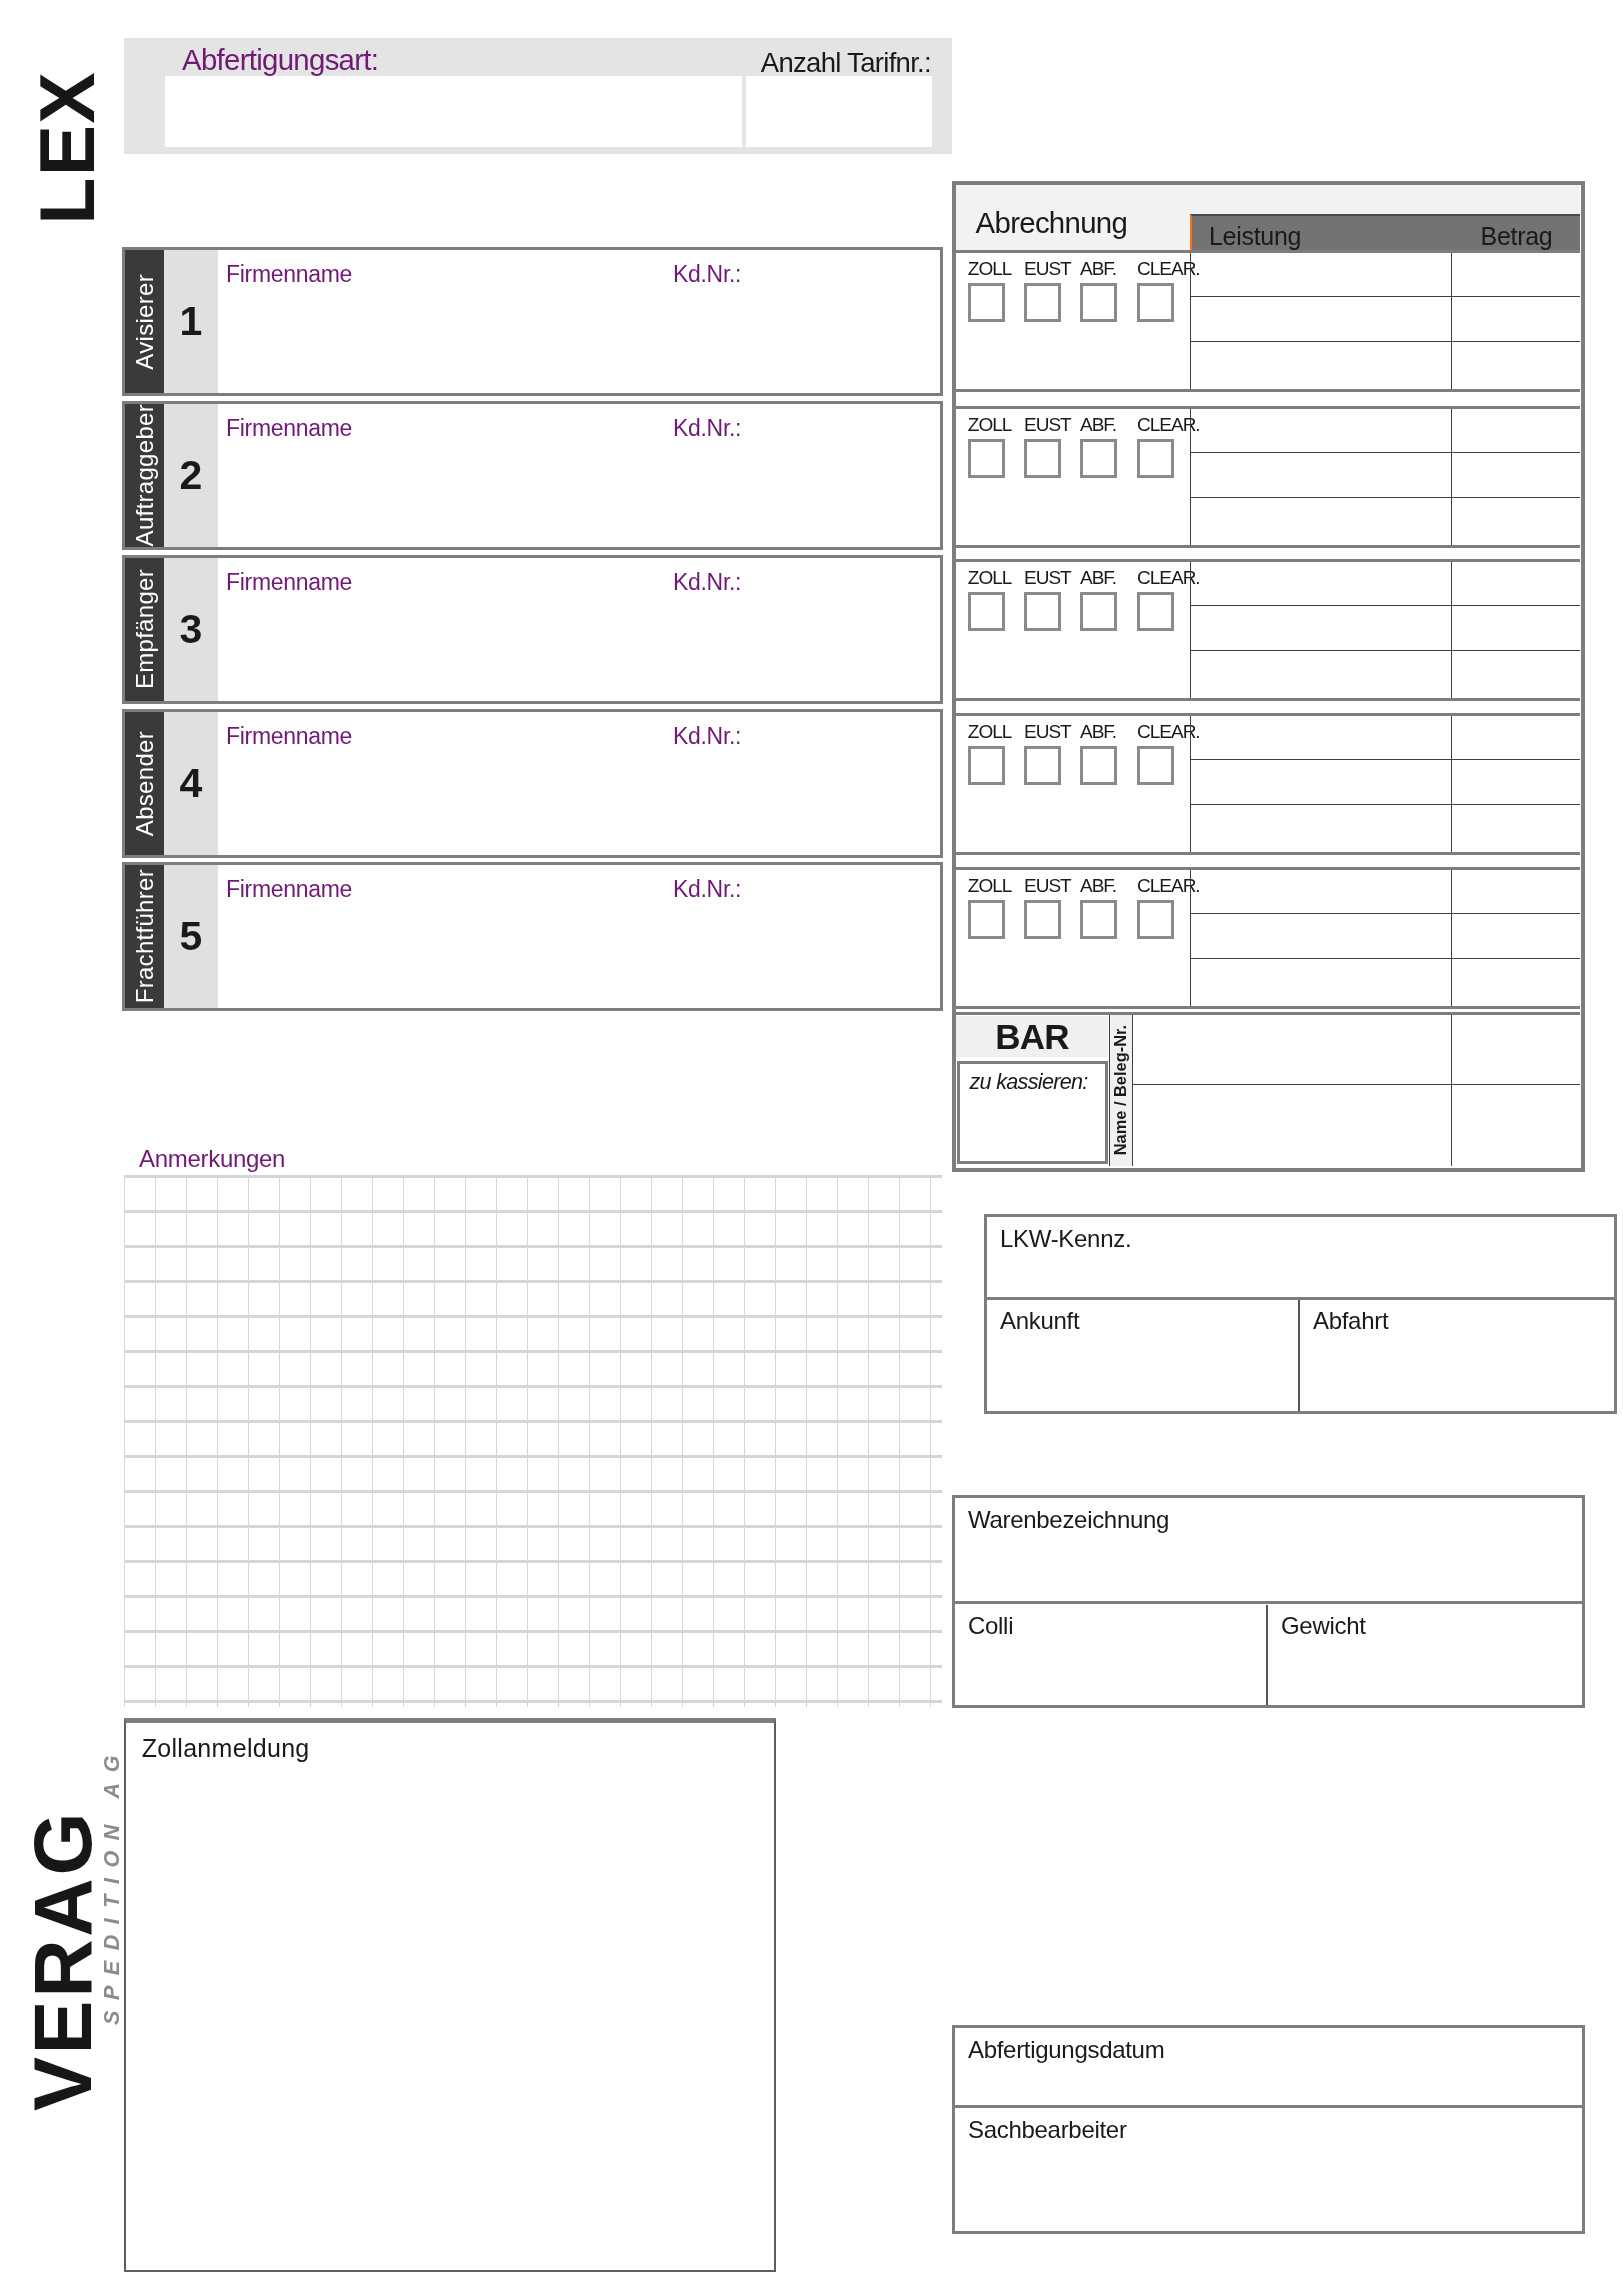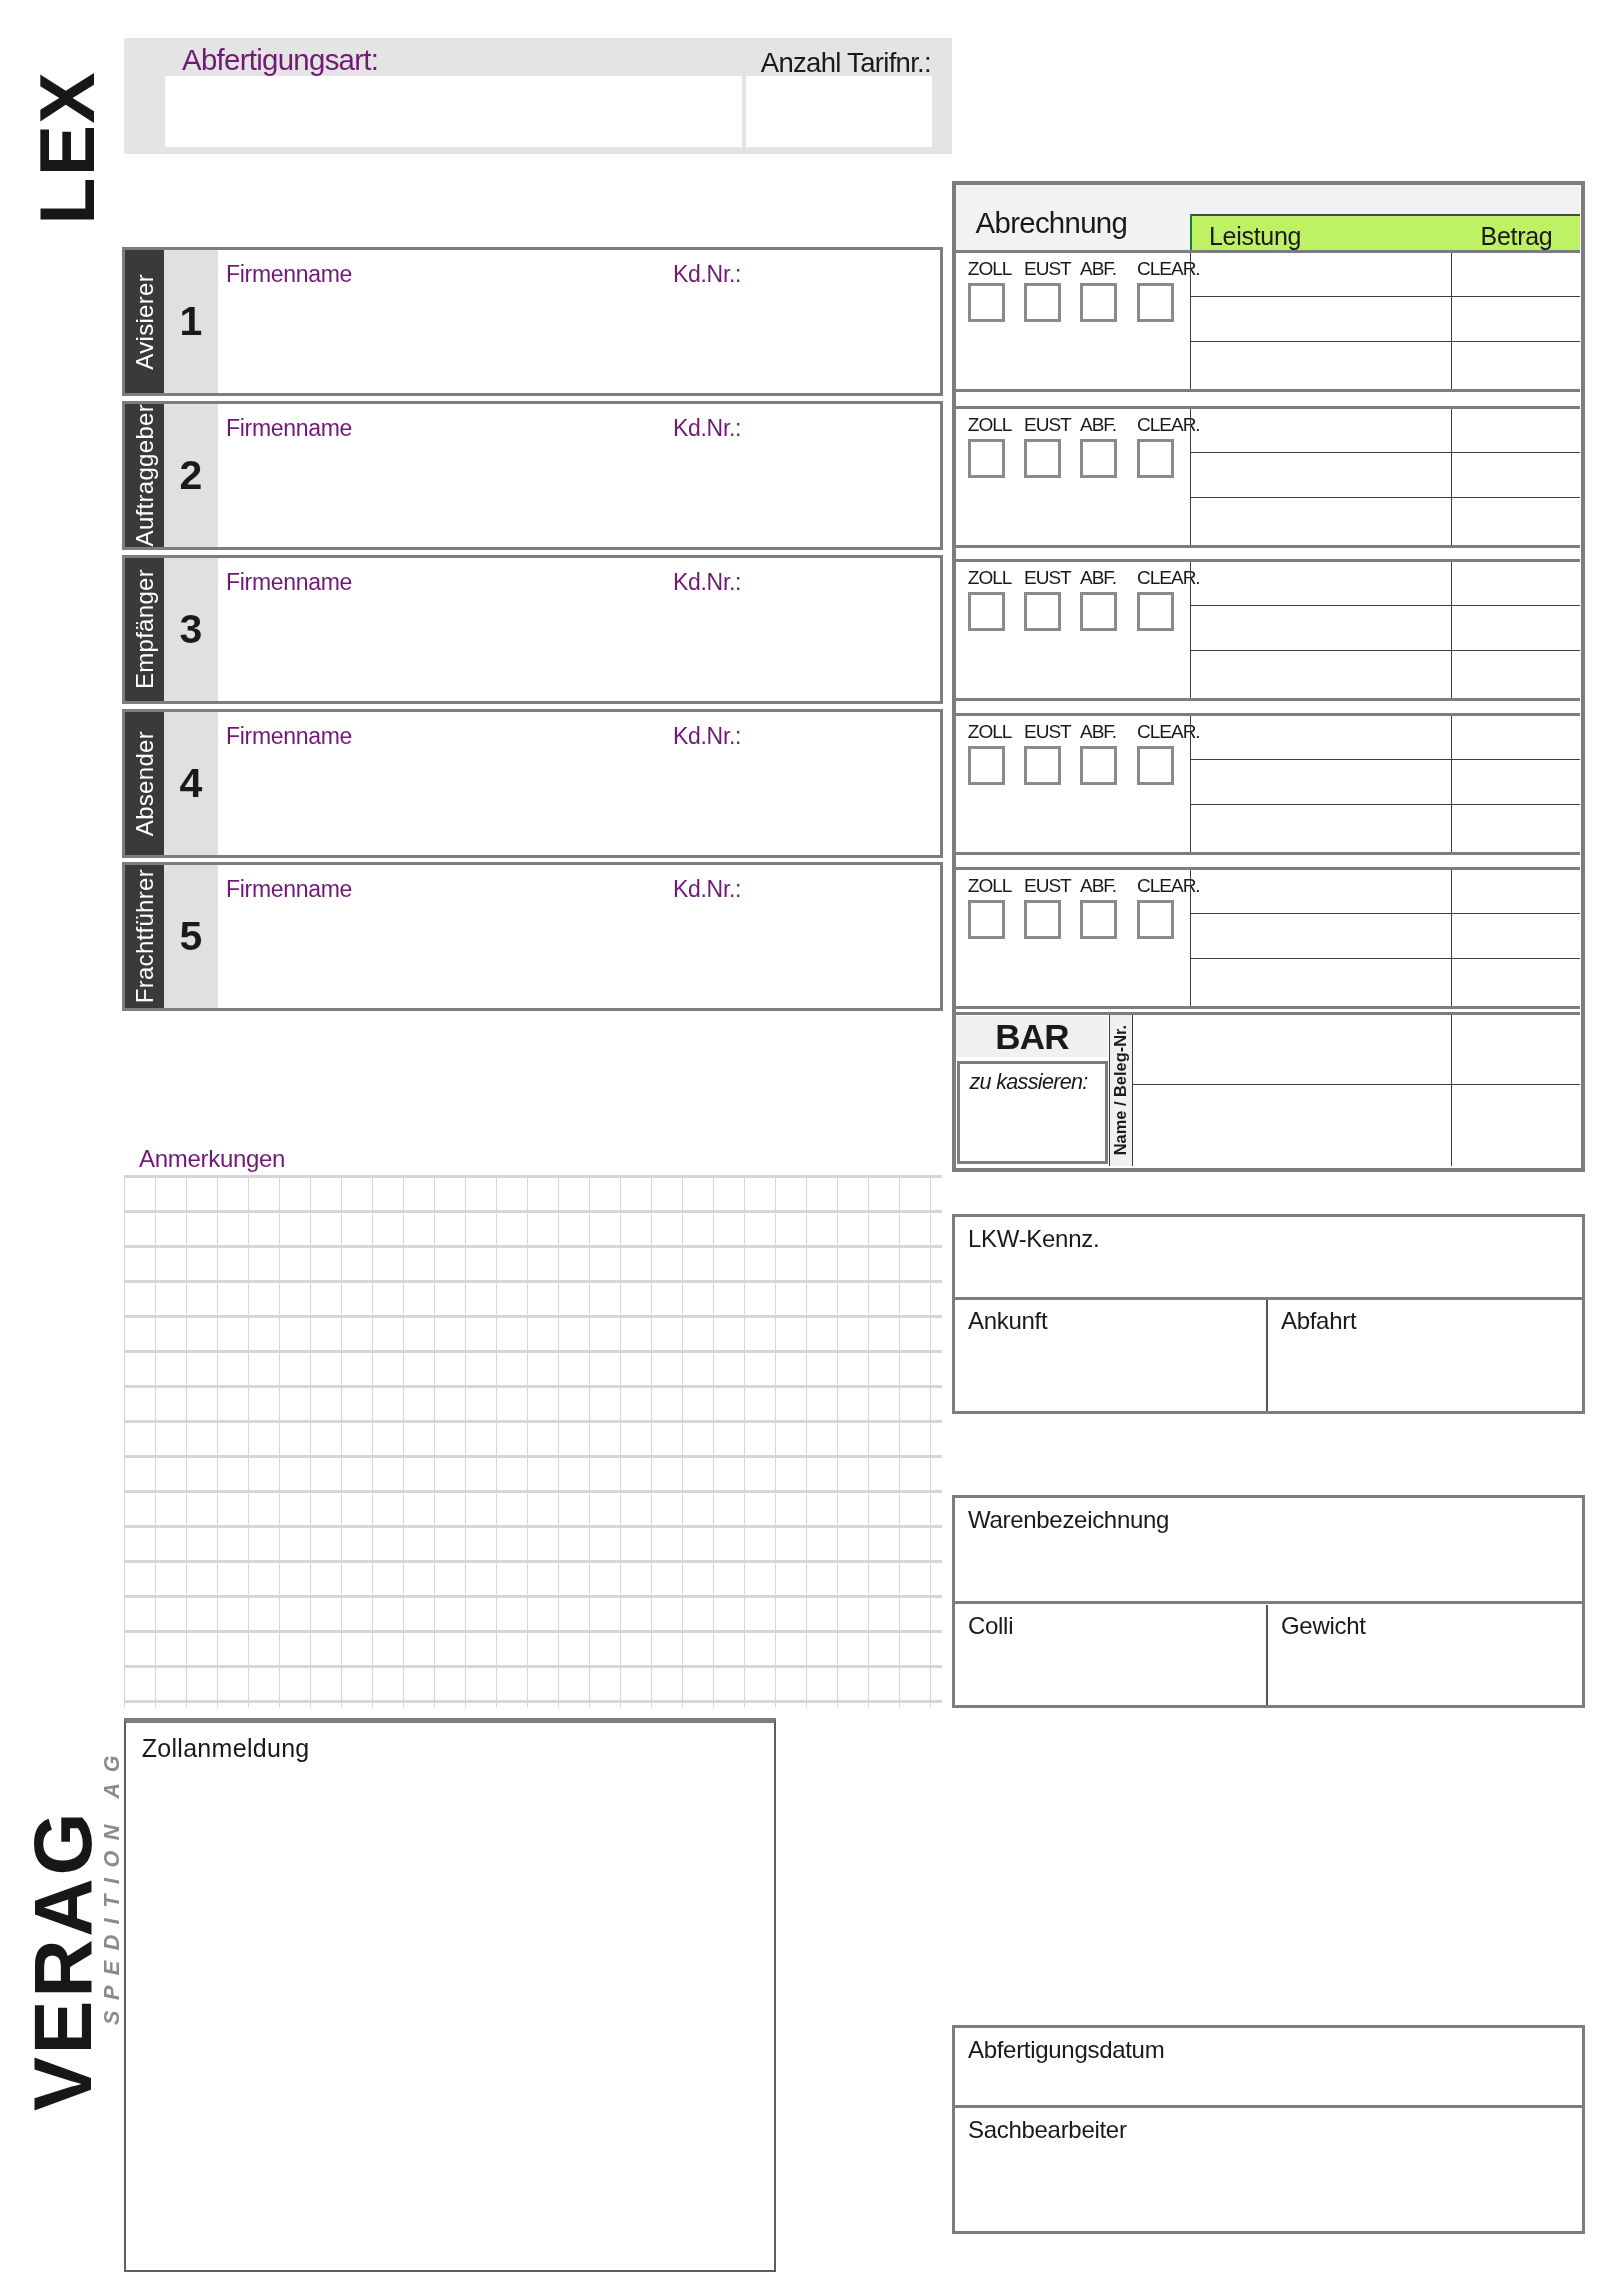--- a/index.html
+++ b/index.html
@@ -24,21 +24,21 @@
   .strip{position:absolute;left:0;top:0;bottom:0;width:39px;background:#3a3a3a;display:flex;align-items:center;justify-content:center;}
   .strip span{color:#ffffff;font-size:24px;letter-spacing:0.3px;}
   .numcell{position:absolute;left:39px;top:0;bottom:0;width:54px;background:#e0e0e0;display:flex;align-items:center;justify-content:center;font-size:41px;font-weight:800;}
   .fn{left:101px;top:10.5px;font-size:23px;text-align:right;}
   .kd{left:548px;top:10.5px;font-size:23px;}
 
   
   .abrech{left:952px;top:181px;width:633px;height:991px;border:4.6px solid #7d7d7d;background:#ffffff;}
   .hdr{position:absolute;left:0;top:0;width:624px;height:65px;background:#f2f2f2;}
   .hdr-title{position:absolute;left:19.6px;top:21px;font-size:29.4px;letter-spacing:-0.7px;}
-  .colhdr{position:absolute;left:234px;top:29.4px;width:390px;height:36px;background:#bef264;border-top:2px solid #4a4a4a;border-left:2px solid #15803d;box-sizing:border-box;}
+  .colhdr{position:absolute;left:234px;top:29.4px;width:390px;height:36px;background:#737373;border-top:2px solid #4a4a4a;border-left:2px solid #f97316;box-sizing:border-box;}
   .leis-lbl{position:absolute;left:17px;top:5.2px;font-size:25px;letter-spacing:-0.3px;}
   .betr-lbl{position:absolute;left:259px;top:5.2px;width:131px;text-align:center;font-size:25px;letter-spacing:-0.3px;}
   .sec{position:absolute;left:0;width:624px;height:142px;border-top:3.9px solid #7d7d7d;border-bottom:3.9px solid #7d7d7d;box-sizing:border-box;background:#fff;}
   .v1{position:absolute;left:234px;top:0;bottom:0;width:1.3px;background:#3f3f3f;}
   .v2{position:absolute;left:495px;top:0;bottom:0;width:1.3px;background:#3f3f3f;}
   .h1{position:absolute;left:234px;right:0;top:43px;height:1.3px;background:#3f3f3f;}
   .h2{position:absolute;left:234px;right:0;top:88px;height:1.3px;background:#3f3f3f;}
   .cblbl{position:absolute;top:5.2px;font-size:19px;letter-spacing:-1px;}
   .cbox{position:absolute;top:30px;width:37px;height:39px;border:3.9px solid #8a8a8a;background:#fff;box-sizing:border-box;}
   .cx0{left:11.8px}.cx1{left:68px}.cx2{left:124px}.cx3{left:181px}
@@ -244,21 +244,21 @@
       <div class="barh"></div>
       <div class="abs" style="left:178px;top:0;width:317px;height:67px;"></div>
       <div class="abs" style="left:178px;top:70px;width:317px;bottom:0;"></div>
       <div class="abs" style="left:497px;top:0;right:0;bottom:0;"></div>
     </div>
   </div>
 
   <span class="lbl anm-lbl">Anmerkungen</span>
   <div class="abs grid"></div>
 
-  <div class="abs rbox" style="top:1214px;height:200px;">
+  <div class="abs rbox" style="top:1214px;height:200px;margin-left:32px;">
     <span class="rlbl" style="left:13px;top:7.9px;">LKW-Kennz.</span>
     <div class="abs" style="left:0;top:33px;right:0;height:47px;"></div>
     <div class="hdiv" style="top:80px;"></div>
     <div class="vdiv" style="top:83px;"></div>
     <span class="rlbl" style="left:13px;top:90px;">Ankunft</span>
     <span class="rlbl" style="left:326px;top:90px;">Abfahrt</span>
     <div class="abs" style="left:0;top:122px;width:311px;bottom:0;"></div>
     <div class="abs" style="left:313px;top:122px;right:0;bottom:0;"></div>
   </div>
 

